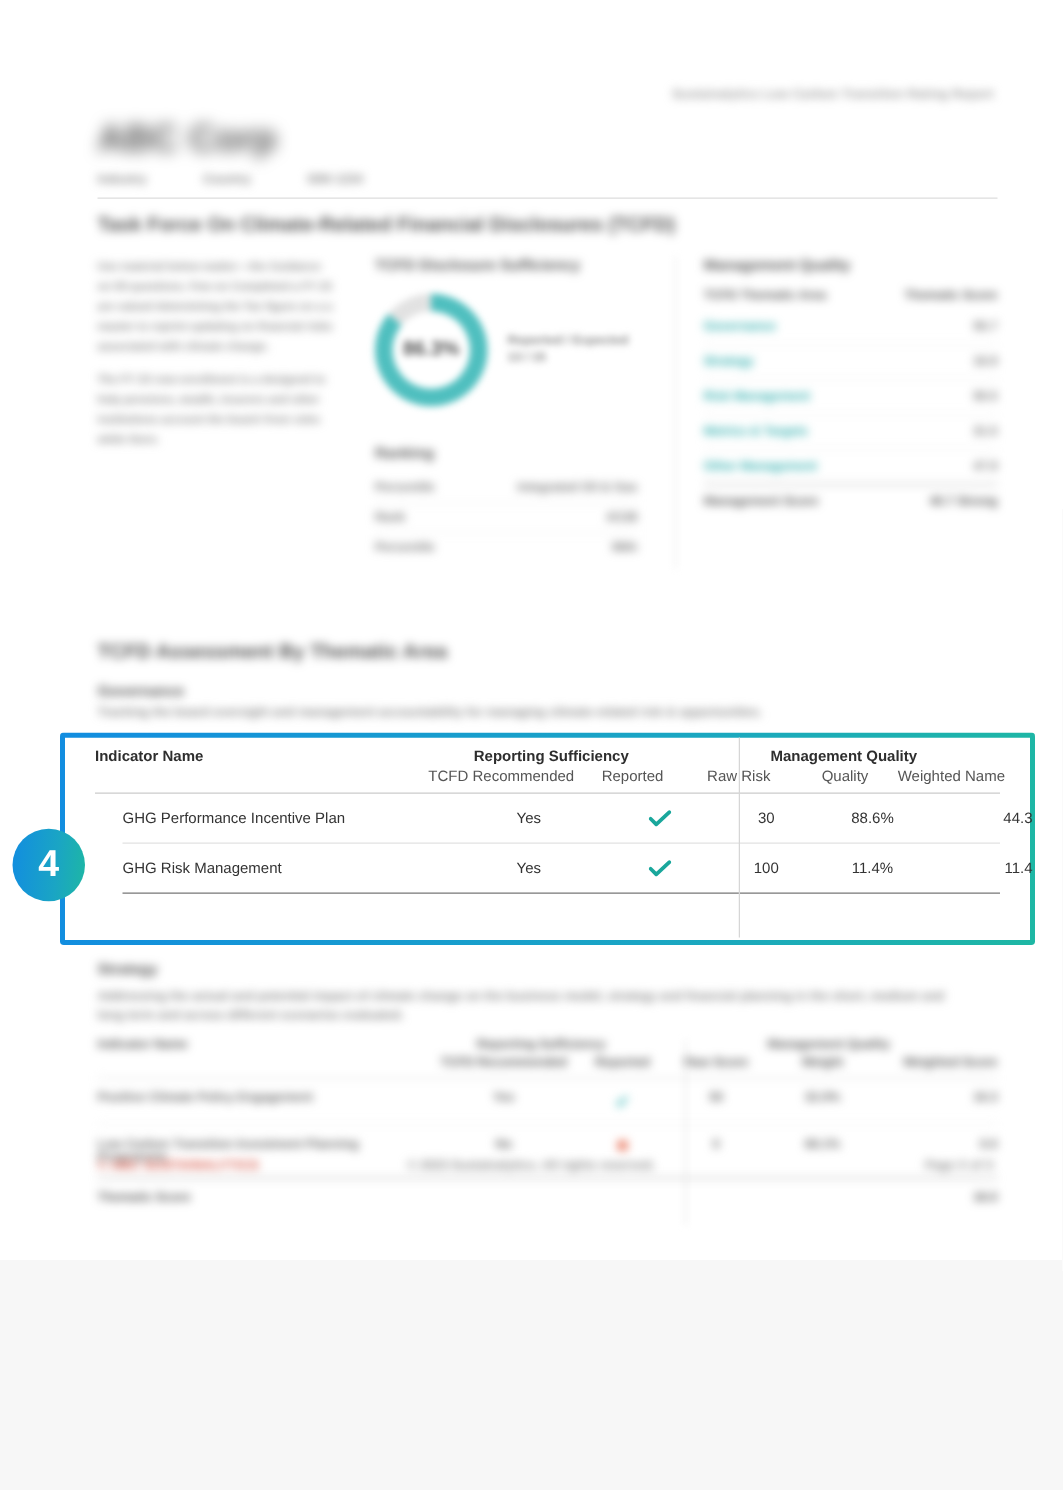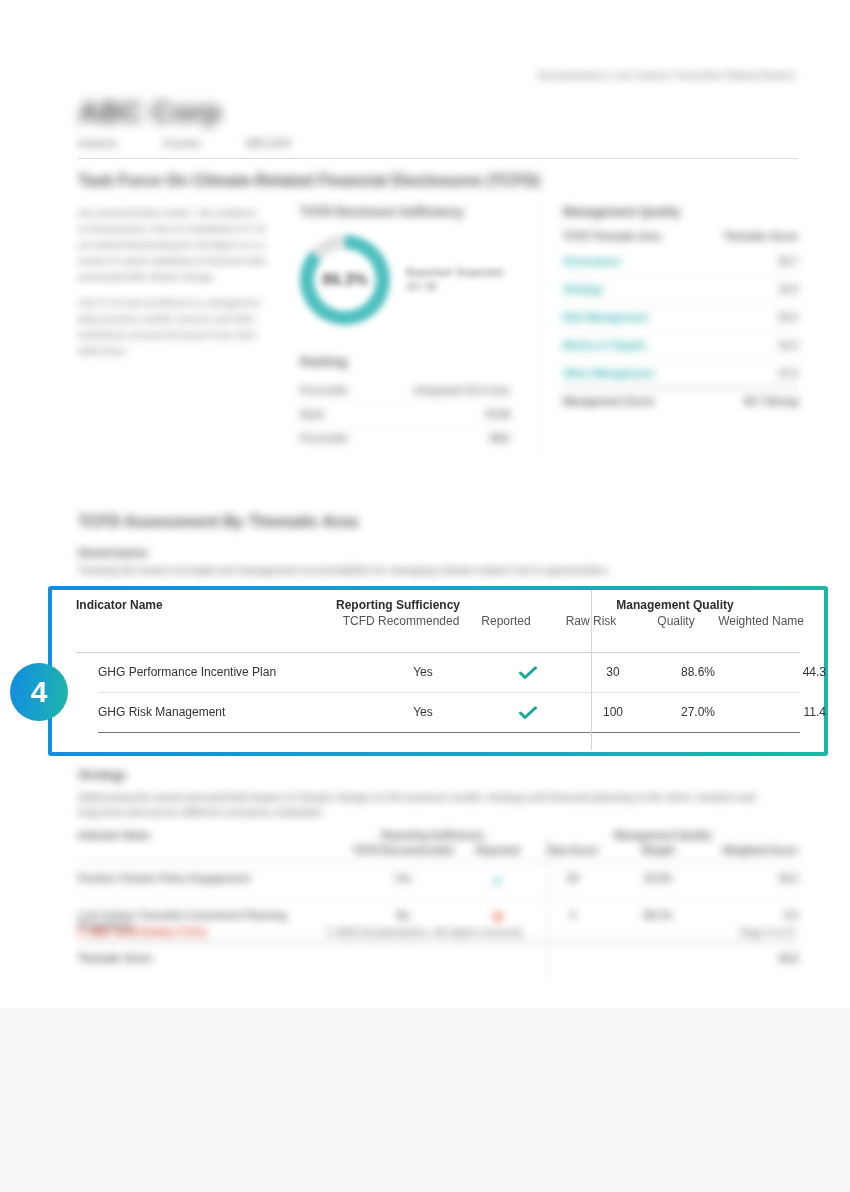--- a/index.html
+++ b/index.html
@@ -269,30 +269,31 @@
     align-items: center;
     font-size: 12px;
   }
   .ft-top {
     font-size: 12px;
     font-weight: 700;
     color: #2e2e2e;
   }
   .ft-top .rs {
     grid-column: 2 / span 2;
+    text-align: center;
   }
   .ft-top .mq {
     grid-column: 4 / span 3;
     text-align: center;
   }
   .ft-sub {
     font-size: 12px;
     color: #555;
     margin-top: 2px;
-    padding-bottom: 24px;
+    padding-bottom: 6px;
     border-bottom: 1px solid #ccc;
   }
   .ft-sub .c2, .ft-sub .c3, .ft-sub .c4, .ft-sub .c5, .ft-sub .c6 { text-align: center; }
   .ft-sub .c6 { text-align: right; }
   .ft-body {
     padding: 12px 0;
     border-bottom: 1px solid #e2e2e2;
     margin-left: 22px;
   }
   .ft-body.last { border-bottom: 1px solid #777; }
@@ -516,21 +517,21 @@
 
       <div class="ft-row ft-body last">
         <div class="c1">GHG Risk Management</div>
         <div class="c2">Yes</div>
         <div class="c3">
           <svg class="check" viewBox="0 0 24 18">
               <path d="M2 9 L8 15 L22 2" fill="none" stroke="#1aa79c" stroke-width="4" stroke-linecap="round" stroke-linejoin="round"></path>
             </svg>
         </div>
         <div class="c4">100</div>
-        <div class="c5">27.0%</div>
+        <div class="c5">11.4%</div>
         <div class="c6">11.4</div>
       </div>
 
     </div>
   </div>
   <div class="vdiv-table"></div>
   <div class="callout-badge">4</div>
 
   <div class="strategy-title blur-m">Strategy</div>
   <div class="strategy-desc blur-m">Addressing the actual and potential impact of climate change on the business model, strategy and financial planning in the short, medium and long term and across different scenarios evaluated.</div>

